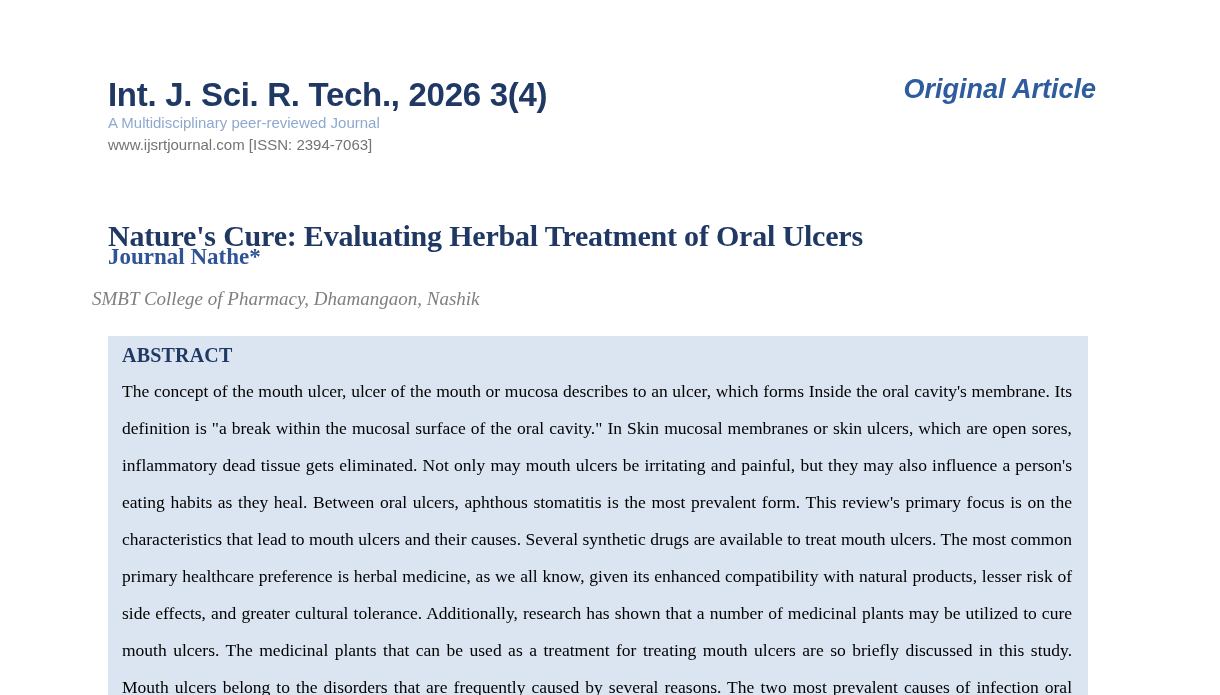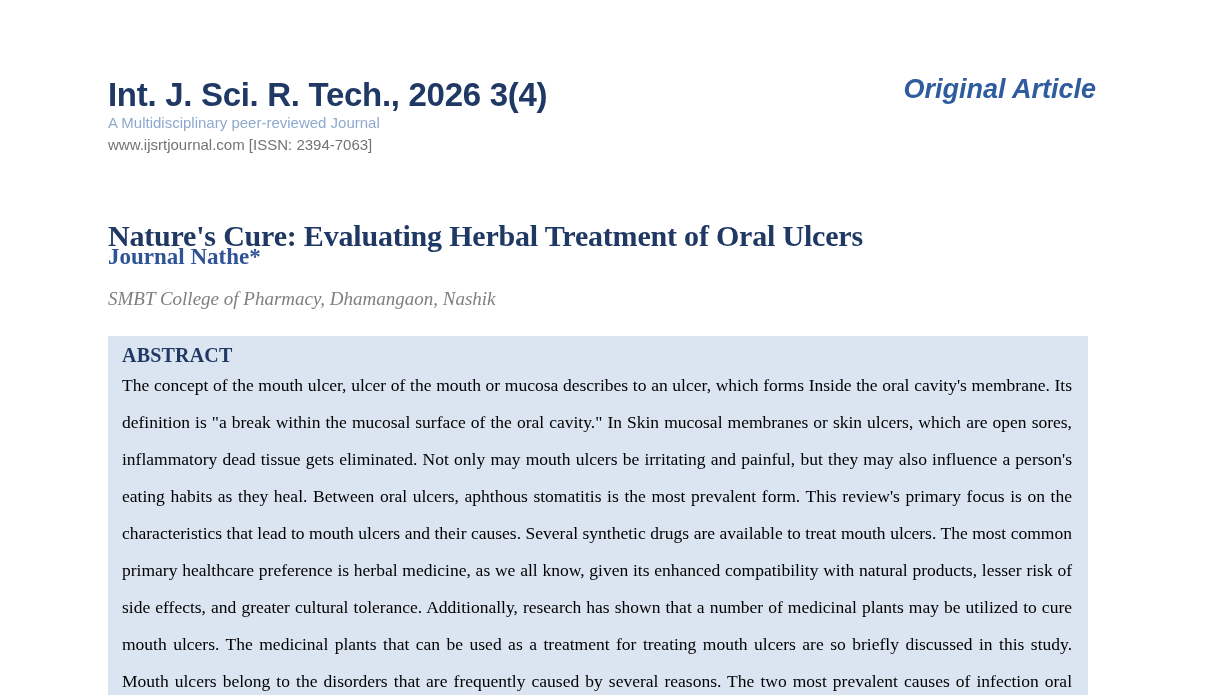--- a/index.html
+++ b/index.html
@@ -62,40 +62,41 @@
   .author-name {
     position: absolute;
     left: 108px;
     top: 244px;
     font-size: 23px;
     font-weight: bold;
     color: #2f5496;
   }
   .author-affiliation {
     position: absolute;
-    left: 108px;
+    left: 92px;
     top: 288px;
     font-size: 19px;
     font-style: italic;
     color: #7f7f7f;
   }
   .abstract-box {
     position: absolute;
     left: 108px;
     top: 336px;
     width: 980px;
     min-height: 420px;
     background: #dbe5f1;
     padding: 8px 16px 24px 14px;
   }
   .abstract-heading {
     font-size: 20px;
     font-weight: bold;
     color: #1f3864;
     letter-spacing: 0.2px;
+    margin-bottom: 6px;
   }
   .abstract-body {
     font-size: 17.5px;
     line-height: 37px;
     color: #000000;
     text-align: justify;
   }
 </style>
 </head>
 <body>

